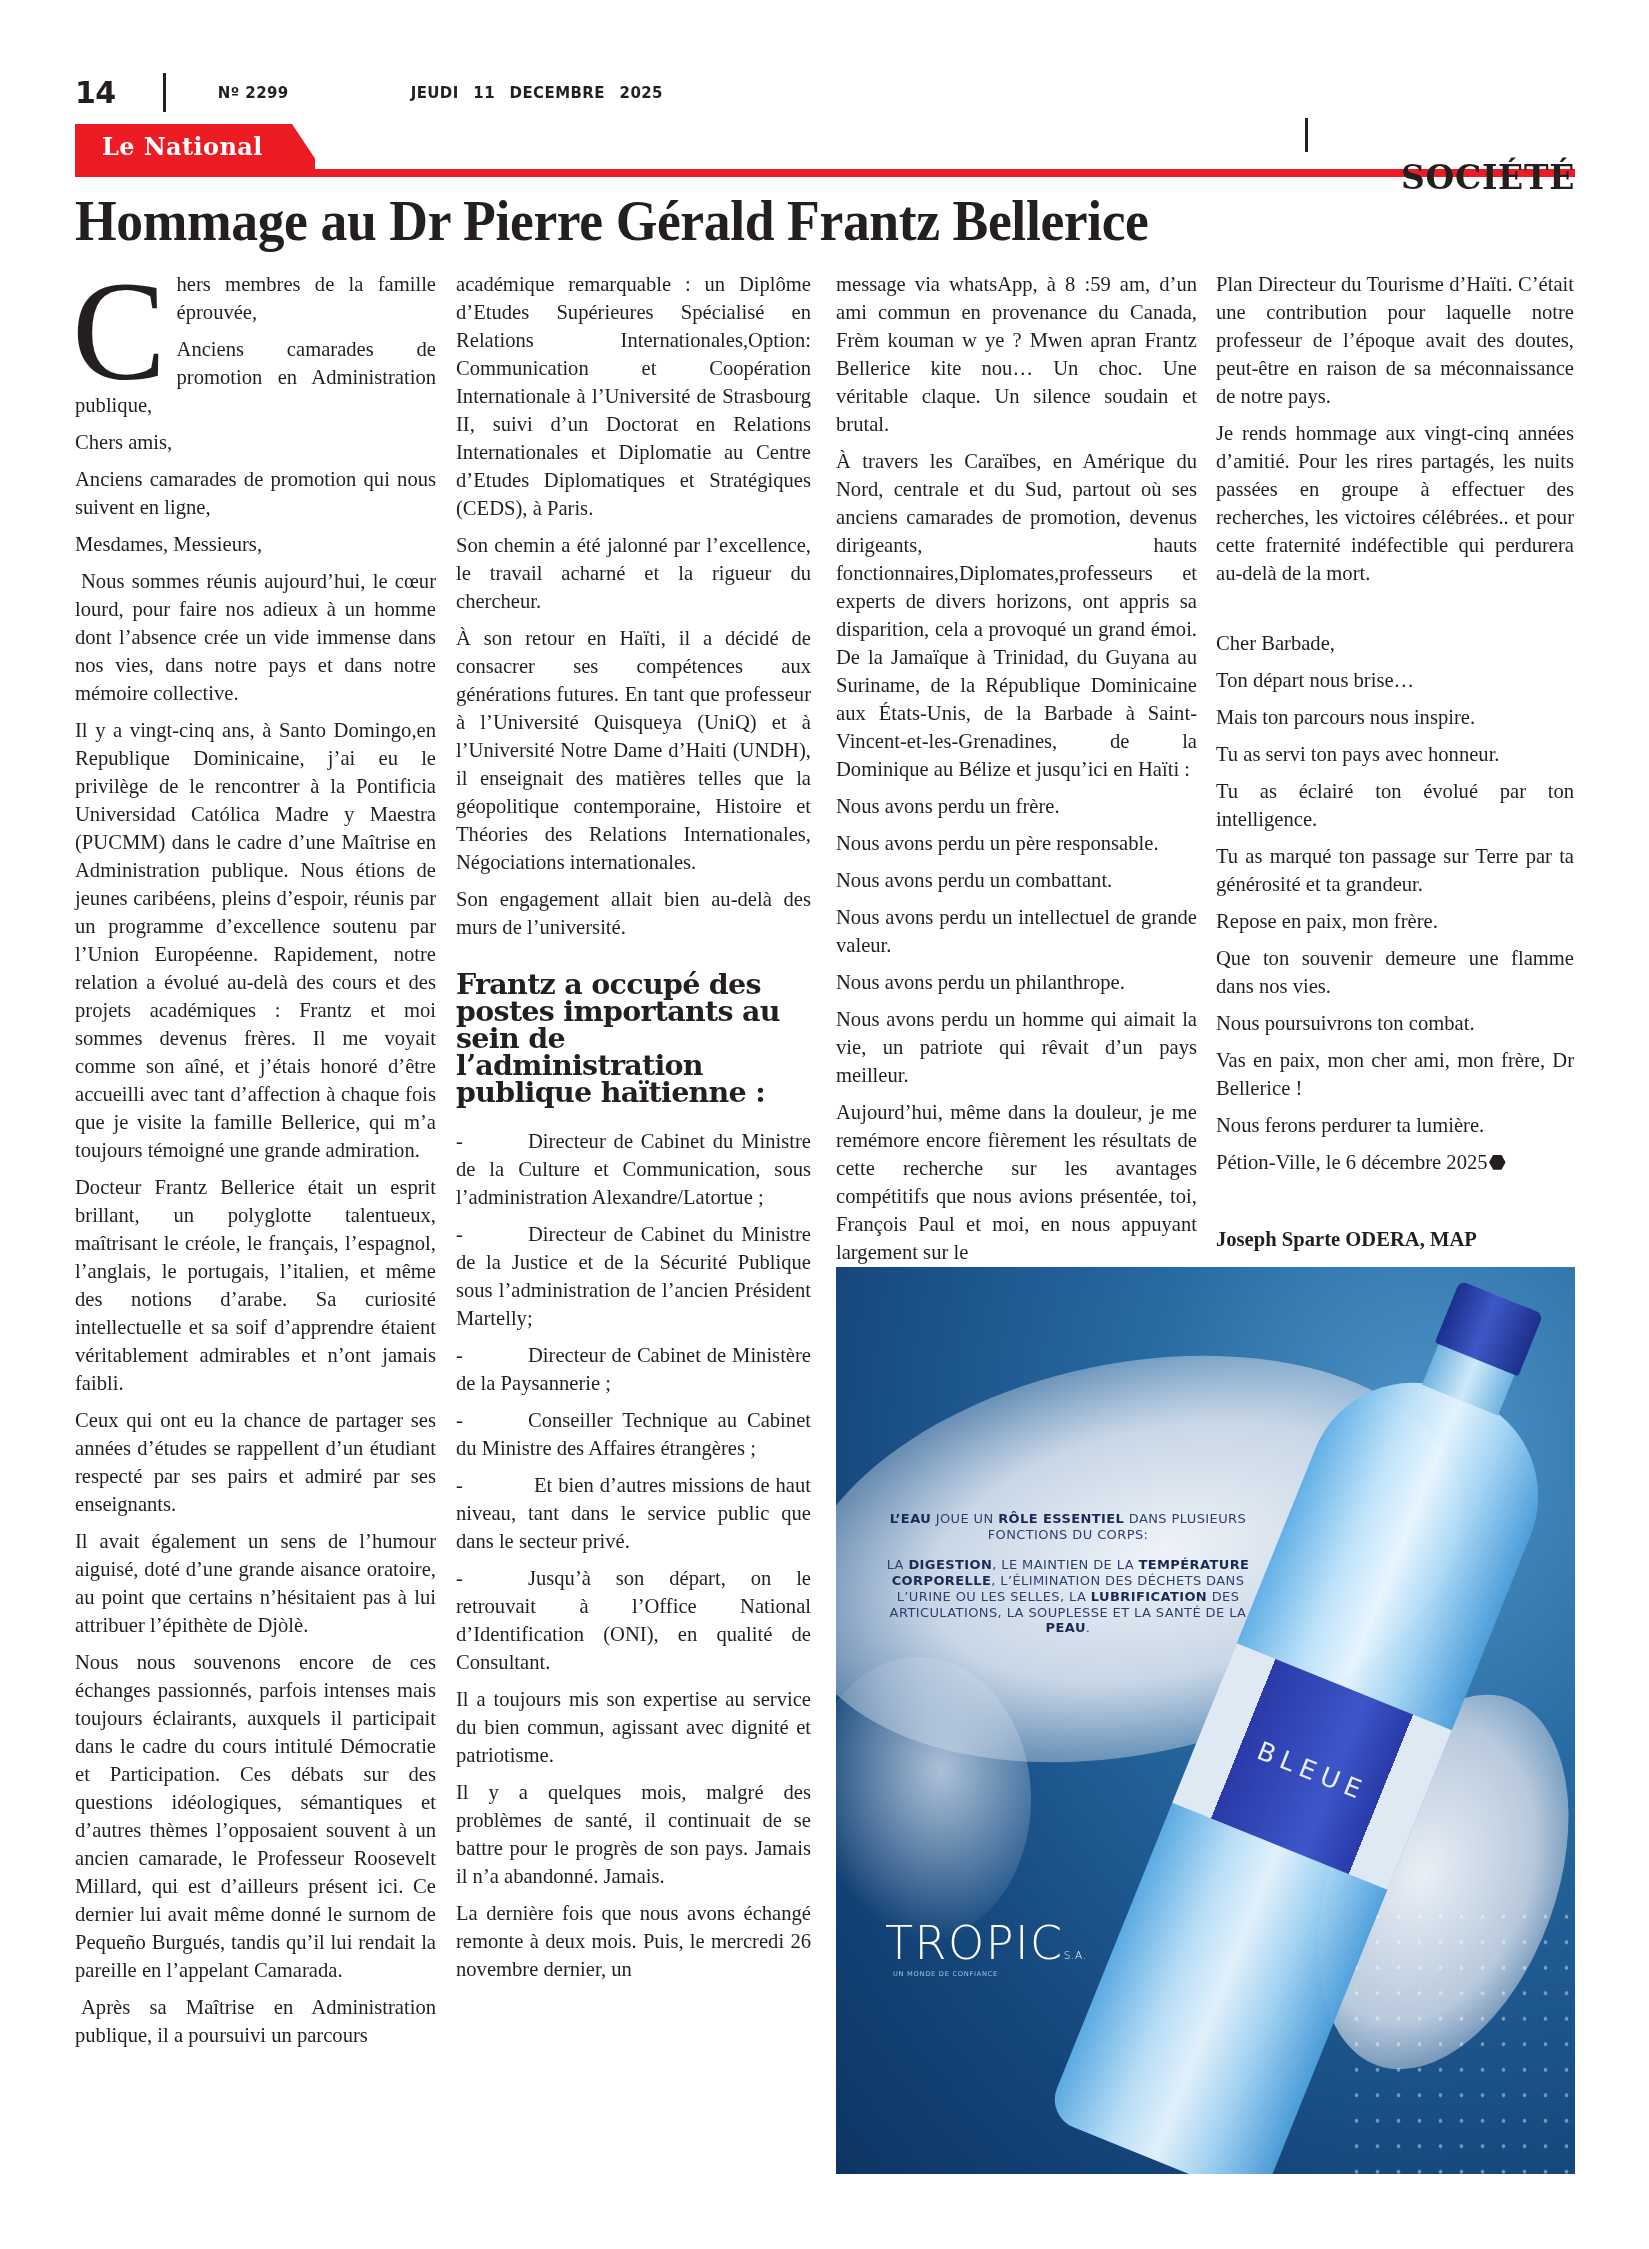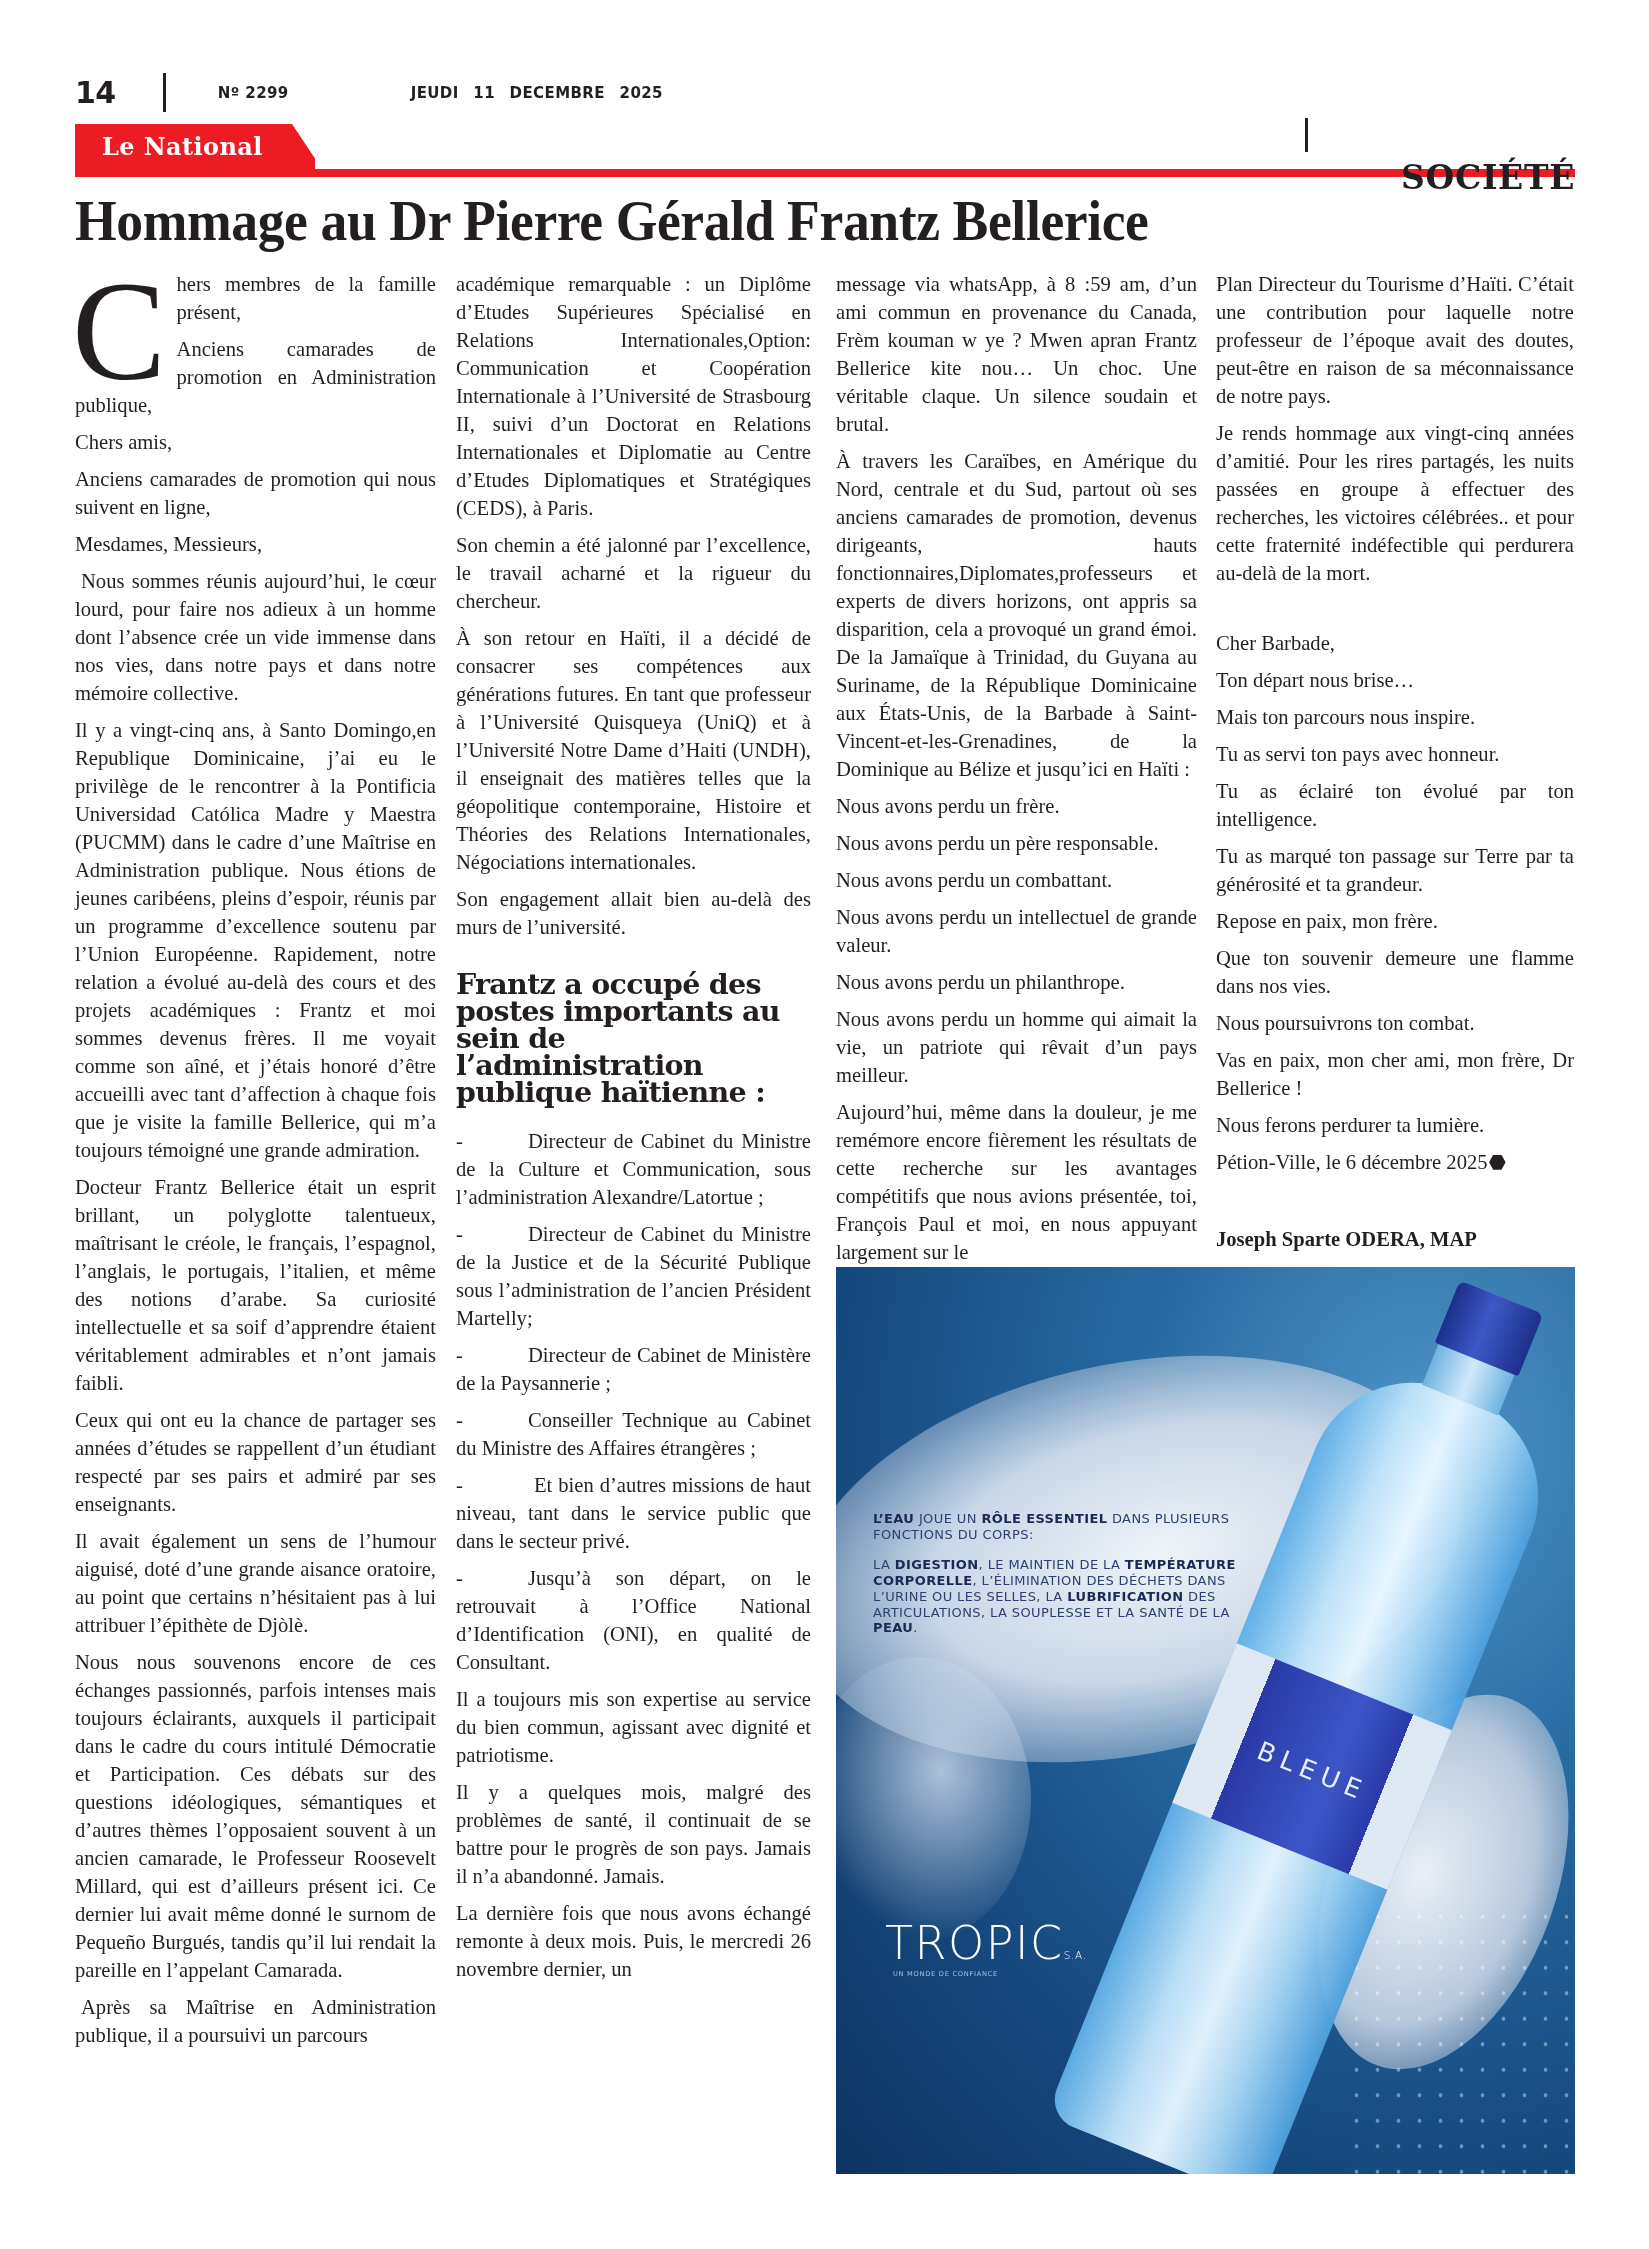--- a/index.html
+++ b/index.html
@@ -52,21 +52,21 @@
   .ad .wave3 { position: absolute; left: -30px; top: 390px; width: 225px; height: 285px; border-radius: 50%;
         background: radial-gradient(ellipse at 60% 40%, rgba(210,222,236,0.8) 0%, rgba(40,90,140,0) 70%); }
   .ad .bottle { position: absolute; left: 442px; top: 7.5px; width: 225px; height: 960px; transform: rotate(22deg); transform-origin: 50% 30%; }
   .ad .cap { position: absolute; left: 71px; top: 0; width: 90px; height: 67px; border-radius: 7.5px 7.5px 3px 3px; background: linear-gradient(90deg, #1b2f8c, #3d58c7 45%, #1d2f8a); }
   .ad .neck { position: absolute; left: 75px; top: 66px; width: 82px; height: 45px; background: linear-gradient(90deg, #6fb3e0, #cfe9fb 50%, #6fb3e0); }
   .ad .body { position: absolute; left: 0; top: 105px; width: 232px; height: 825px; border-radius: 105px 105px 30px 30px;
         background: linear-gradient(90deg, #5eaee6 0%, #bfe4fb 30%, #e9f7ff 50%, #a9d8f6 72%, #4d9fdc 100%); opacity: 0.96; }
   .ad .label { position: absolute; left: 0; top: 420px; width: 232px; height: 172px; background: linear-gradient(90deg, #dfe9f4 0%, #dfe9f4 18%, #2a3aa8 18%, #3c56c9 60%, #2a3aa8 82%, #dfe9f4 82%); }
   .ad .label-text { position: absolute; left: 60px; top: 75px; color: #e8f0ff; font-family: "DejaVu Sans", sans-serif; font-size: 25.5px; letter-spacing: 6.7px; }
   .ad .copy { position: absolute; left: 37px; top: 244px; width: 390px; font-family: "DejaVu Sans", sans-serif; font-size: 13px; line-height: 15.7px; color: #2c3f6e; letter-spacing: 0.4px; text-transform: uppercase; }
-  .ad .copy p { margin-bottom: 15px; }
+  .ad .copy p { margin-bottom: 15px; text-align: center; }
   .ad .copy b { font-weight: 900; color: #1b2a55; }
   .ad .logo { position: absolute; left: 49px; top: 649px; color: #ffffff; font-family: "DejaVu Sans", sans-serif; font-size: 46px; font-weight: 200; letter-spacing: 1.5px; }
   .ad .logo-suffix { font-size: 10.5px; letter-spacing: 0.7px; }
   .ad .tagline { position: absolute; left: 57px; top: 703px; color: #a9c0dd; font-family: "DejaVu Sans", sans-serif; font-size: 6.7px; letter-spacing: 0.7px; text-transform: uppercase; }
   .ad .bubbles { position: absolute; left: 510px; top: 637px; width: 225px; height: 270px;
         background-image: radial-gradient(circle, rgba(255,255,255,0.7) 1.5px, rgba(255,255,255,0) 2.2px);
         background-size: 21px 25.5px; opacity: 0.6; }
 </style>
 </head>
 <body>
@@ -82,21 +82,21 @@
   <div class="tab"></div>
   <span class="tab-label">Le National</span>
   <div class="rule"></div>
 </div>
 <div class="section-divider"></div>
 <div class="section-name">SOCIÉTÉ</div>
 
 <h1 class="headline">Hommage au Dr Pierre Gérald Frantz Bellerice</h1>
 
 <div class="col col1">
-  <p><span class="dropcap">C</span><span>hers membres de la famille présent,</span></p>
+  <p><span class="dropcap">C</span><span>hers membres de la famille éprouvée,</span></p>
   <p>Anciens camarades de promotion en Administration publique,</p>
   <p>Chers amis,</p>
   <p>Anciens camarades de promotion qui nous suivent en ligne,</p>
   <p>Mesdames, Messieurs,</p>
   <p class="indent">Nous sommes réunis aujourd’hui, le cœur lourd, pour faire nos adieux à un homme dont l’absence crée un vide immense dans nos vies, dans notre pays et dans notre mémoire collective.</p>
   <p>Il y a vingt-cinq ans, à Santo Domingo,en Republique Dominicaine, j’ai eu le privilège de le rencontrer à la Pontificia Universidad Católica Madre y Maestra (PUCMM) dans le cadre d’une Maîtrise en Administration publique. Nous étions de jeunes caribéens, pleins d’espoir, réunis par un programme d’excellence soutenu par l’Union Européenne. Rapidement, notre relation a évolué au-delà des cours et des projets académiques : Frantz et moi sommes devenus frères. Il me voyait comme son aîné, et j’étais honoré d’être accueilli avec tant d’affection à chaque fois que je visite la famille Bellerice, qui m’a toujours témoigné une grande admiration.</p>
   <p>Docteur Frantz Bellerice était un esprit brillant, un polyglotte talentueux, maîtrisant le créole, le français, l’espagnol, l’anglais, le portugais, l’italien, et même des notions d’arabe. Sa curiosité intellectuelle et sa soif d’apprendre étaient véritablement admirables et n’ont jamais faibli.</p>
   <p>Ceux qui ont eu la chance de partager ses années d’études se rappellent d’un étudiant respecté par ses pairs et admiré par ses enseignants.</p>
   <p>Il avait également un sens de l’humour aiguisé, doté d’une grande aisance oratoire, au point que certains n’hésitaient pas à lui attribuer l’épithète de Djòlè.</p>
   <p>Nous nous souvenons encore de ces échanges passionnés, parfois intenses mais toujours éclairants, auxquels il participait dans le cadre du cours intitulé Démocratie et Participation. Ces débats sur des questions idéologiques, sémantiques et d’autres thèmes l’opposaient souvent à un ancien camarade, le Professeur Roosevelt Millard, qui est d’ailleurs présent ici. Ce dernier lui avait même donné le surnom de Pequeño Burgués, tandis qu’il lui rendait la pareille en l’appelant Camarada.</p>

